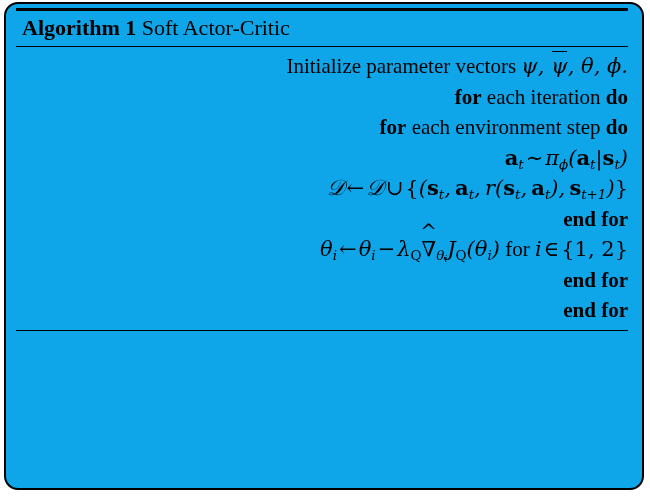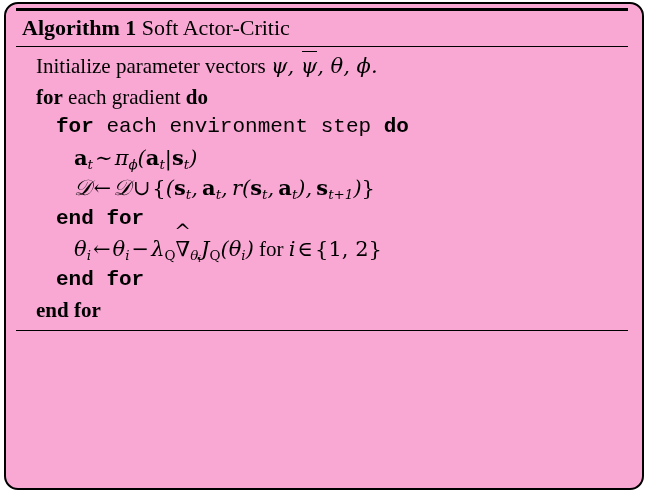--- a/index.html
+++ b/index.html
@@ -17,21 +17,21 @@
 
   #algorithm-frame {
     position: absolute;
     left: 4px;
     top: 2px;
     width: 640px;
     height: 488px;
     border: 2px solid #000000;
     border-radius: 14px;
     box-sizing: border-box;
-    background: #f9a8d4;
+    background: #0ea5e9;
   }
 
   #algorithm-inner {
     position: absolute;
     left: 10px;
     top: 4px;
     width: 612px;
   }
 
   .rule-thick {
@@ -53,32 +53,33 @@
   }
   .caption .cap-label {
     font-weight: bold;
   }
   .caption .cap-title {
     font-weight: normal;
   }
 
   .body-lines {
     padding: 4px 0 4px 0;
+    text-align: right;
   }
 
   .alg-line {
     font-size: 21px;
     line-height: 30.5px;
     height: 30.5px;
     white-space: nowrap;
     display: block;
   }
 
   .ind1 { padding-left: 20px; }
-  .ind2 { padding-left: 40px; font-family: Liberation Mono, monospace; }
+  .ind2 { padding-left: 40px; }
   .ind3 { padding-left: 58px; }
 
   .kw {
     font-weight: bold;
   }
 
   
   .math {
     font-family: "DejaVu Serif", "Liberation Serif", serif;
     font-style: italic;
@@ -155,21 +156,21 @@
 
       <div class="alg-line ind1">
         <span>Initialize parameter vectors</span>
         <span class="math">
           ψ, <span class="ov">ψ</span>, θ, ϕ.</span>
       </div>
 
       <div class="alg-line ind1">
         <span class="kw">for</span>
         <span>each</span>
-        <span>gradient</span>
+        <span>iteration</span>
         <span class="kw">do</span>
       </div>
 
       <div class="alg-line ind2">
         <span class="kw">for</span>
         <span>each</span>
         <span>environment step</span>
         <span class="kw">do</span>
       </div>
 

